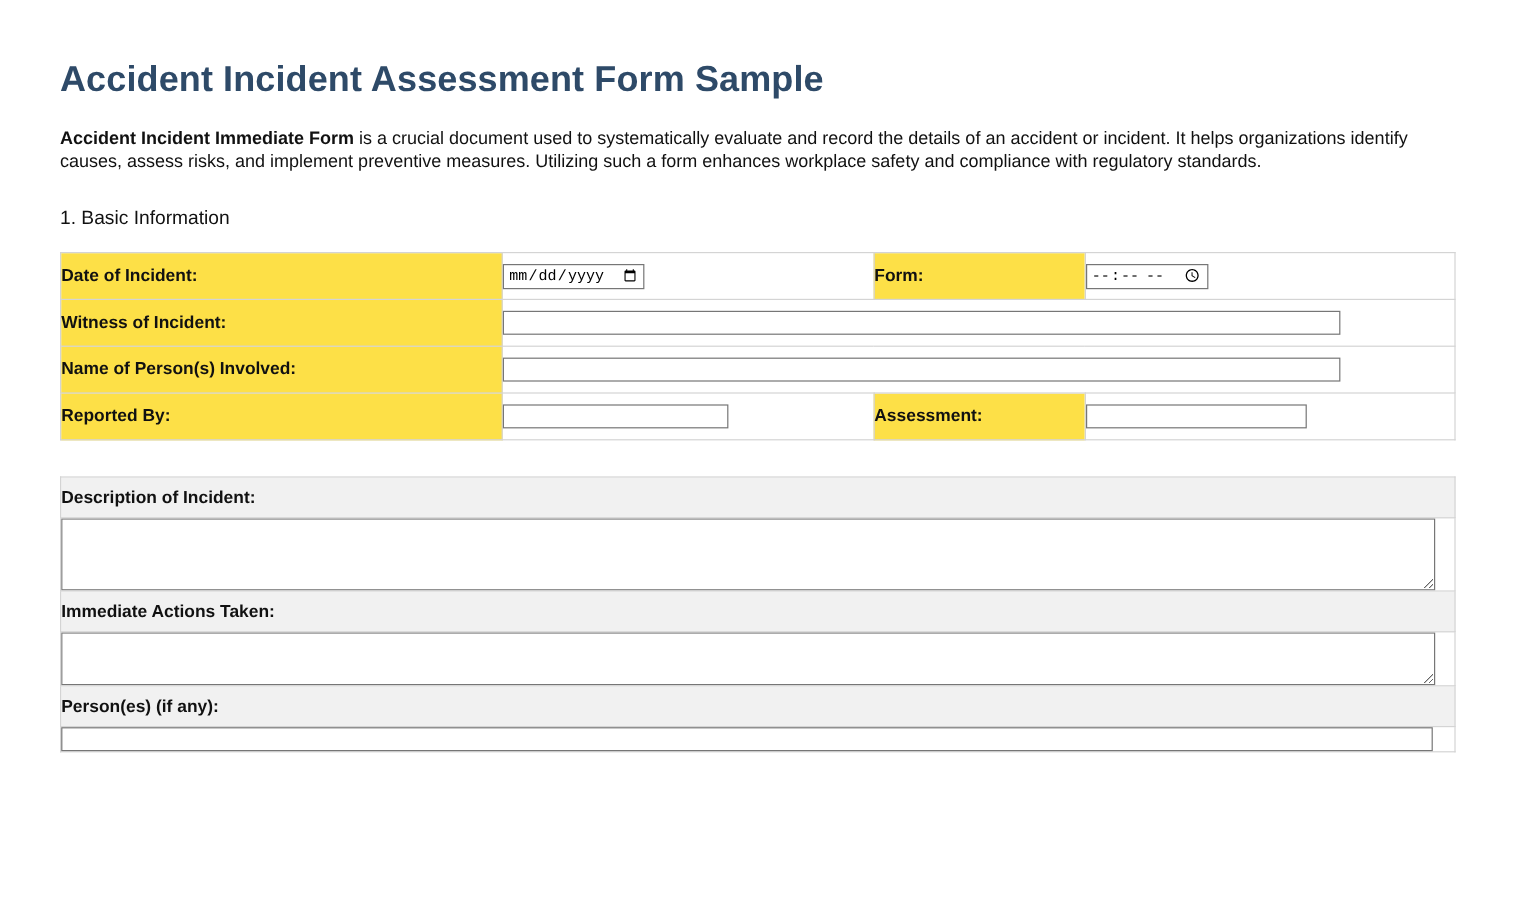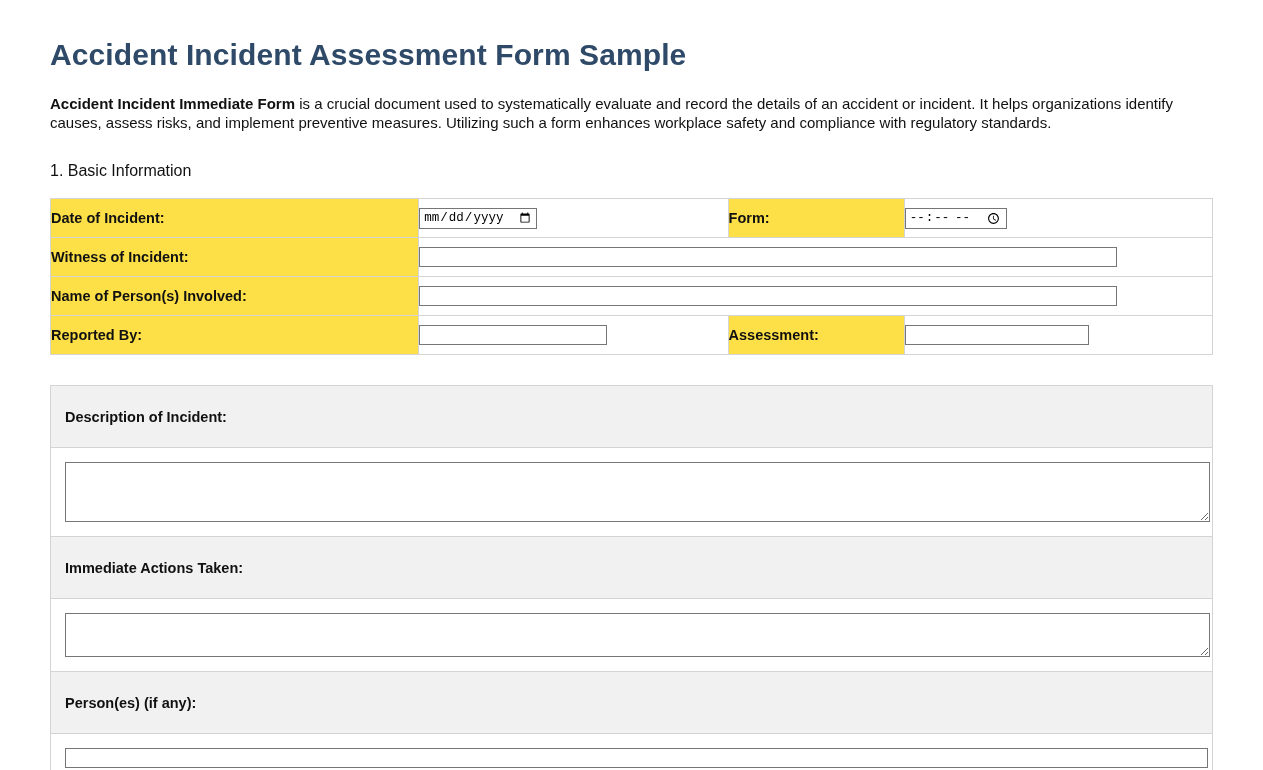--- a/index.html
+++ b/index.html
@@ -15,21 +15,21 @@
   }
   .page {
     padding: 38px 50px 0 50px;
     box-sizing: border-box;
     width: 1263px;
   }
   h1.doc-title {
     font-size: 30px;
     font-weight: bold;
     color: #2e4a68;
-    margin: 0 0 22px 0;
+    margin: 12px 0 22px 0;
     letter-spacing: 0.1px;
   }
   p.intro {
     font-size: 15px;
     line-height: 19px;
     margin: 0 0 30px 0;
     color: #111111;
     max-width: 1160px;
   }
   p.intro .lead {
@@ -100,21 +100,21 @@
   
   table.details-table {
     border-collapse: collapse;
     width: 1163px;
     table-layout: fixed;
     border: 1px solid #d4d4d4;
     margin: 0 0 20px 0;
   }
   table.details-table td {
     border: 1px solid #d4d4d4;
-    padding: 14px;
+    padding: 0;
   }
   td.head-cell {
     background: #f1f1f1;
     font-size: 14.5px;
     font-weight: bold;
     height: 33px;
     padding: 0 0 0 9px;
     color: #111111;
   }
   td.area-cell {

